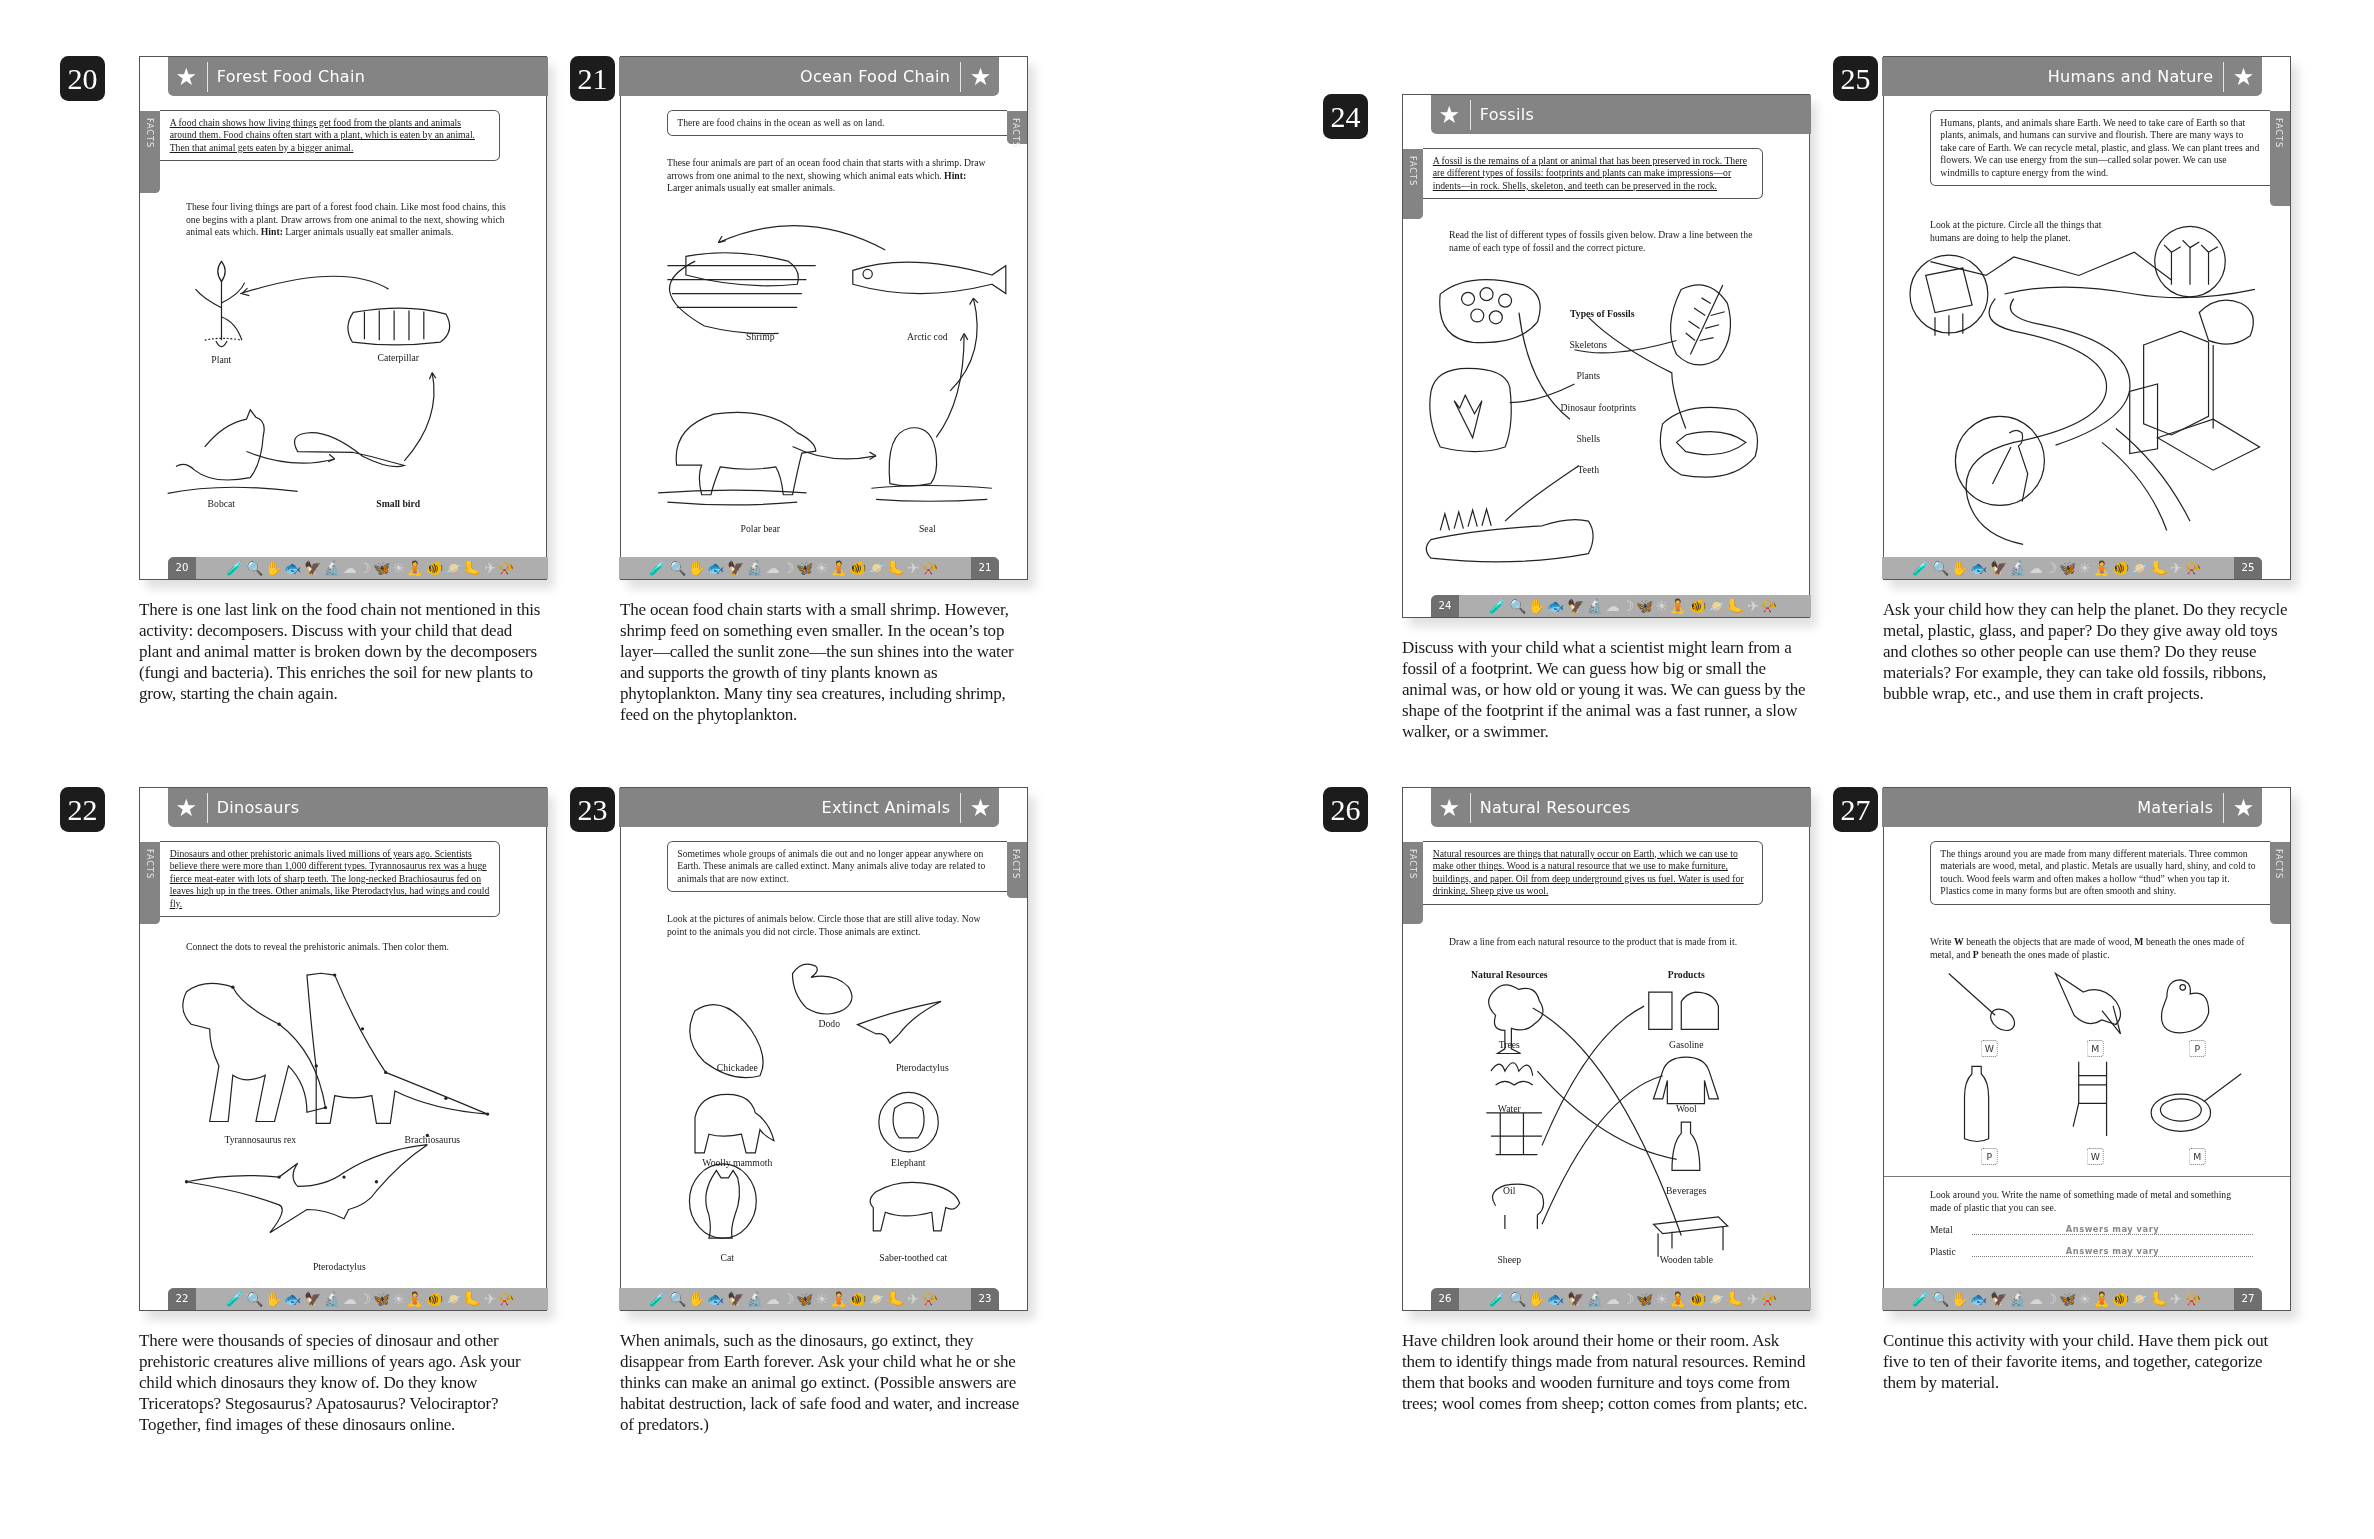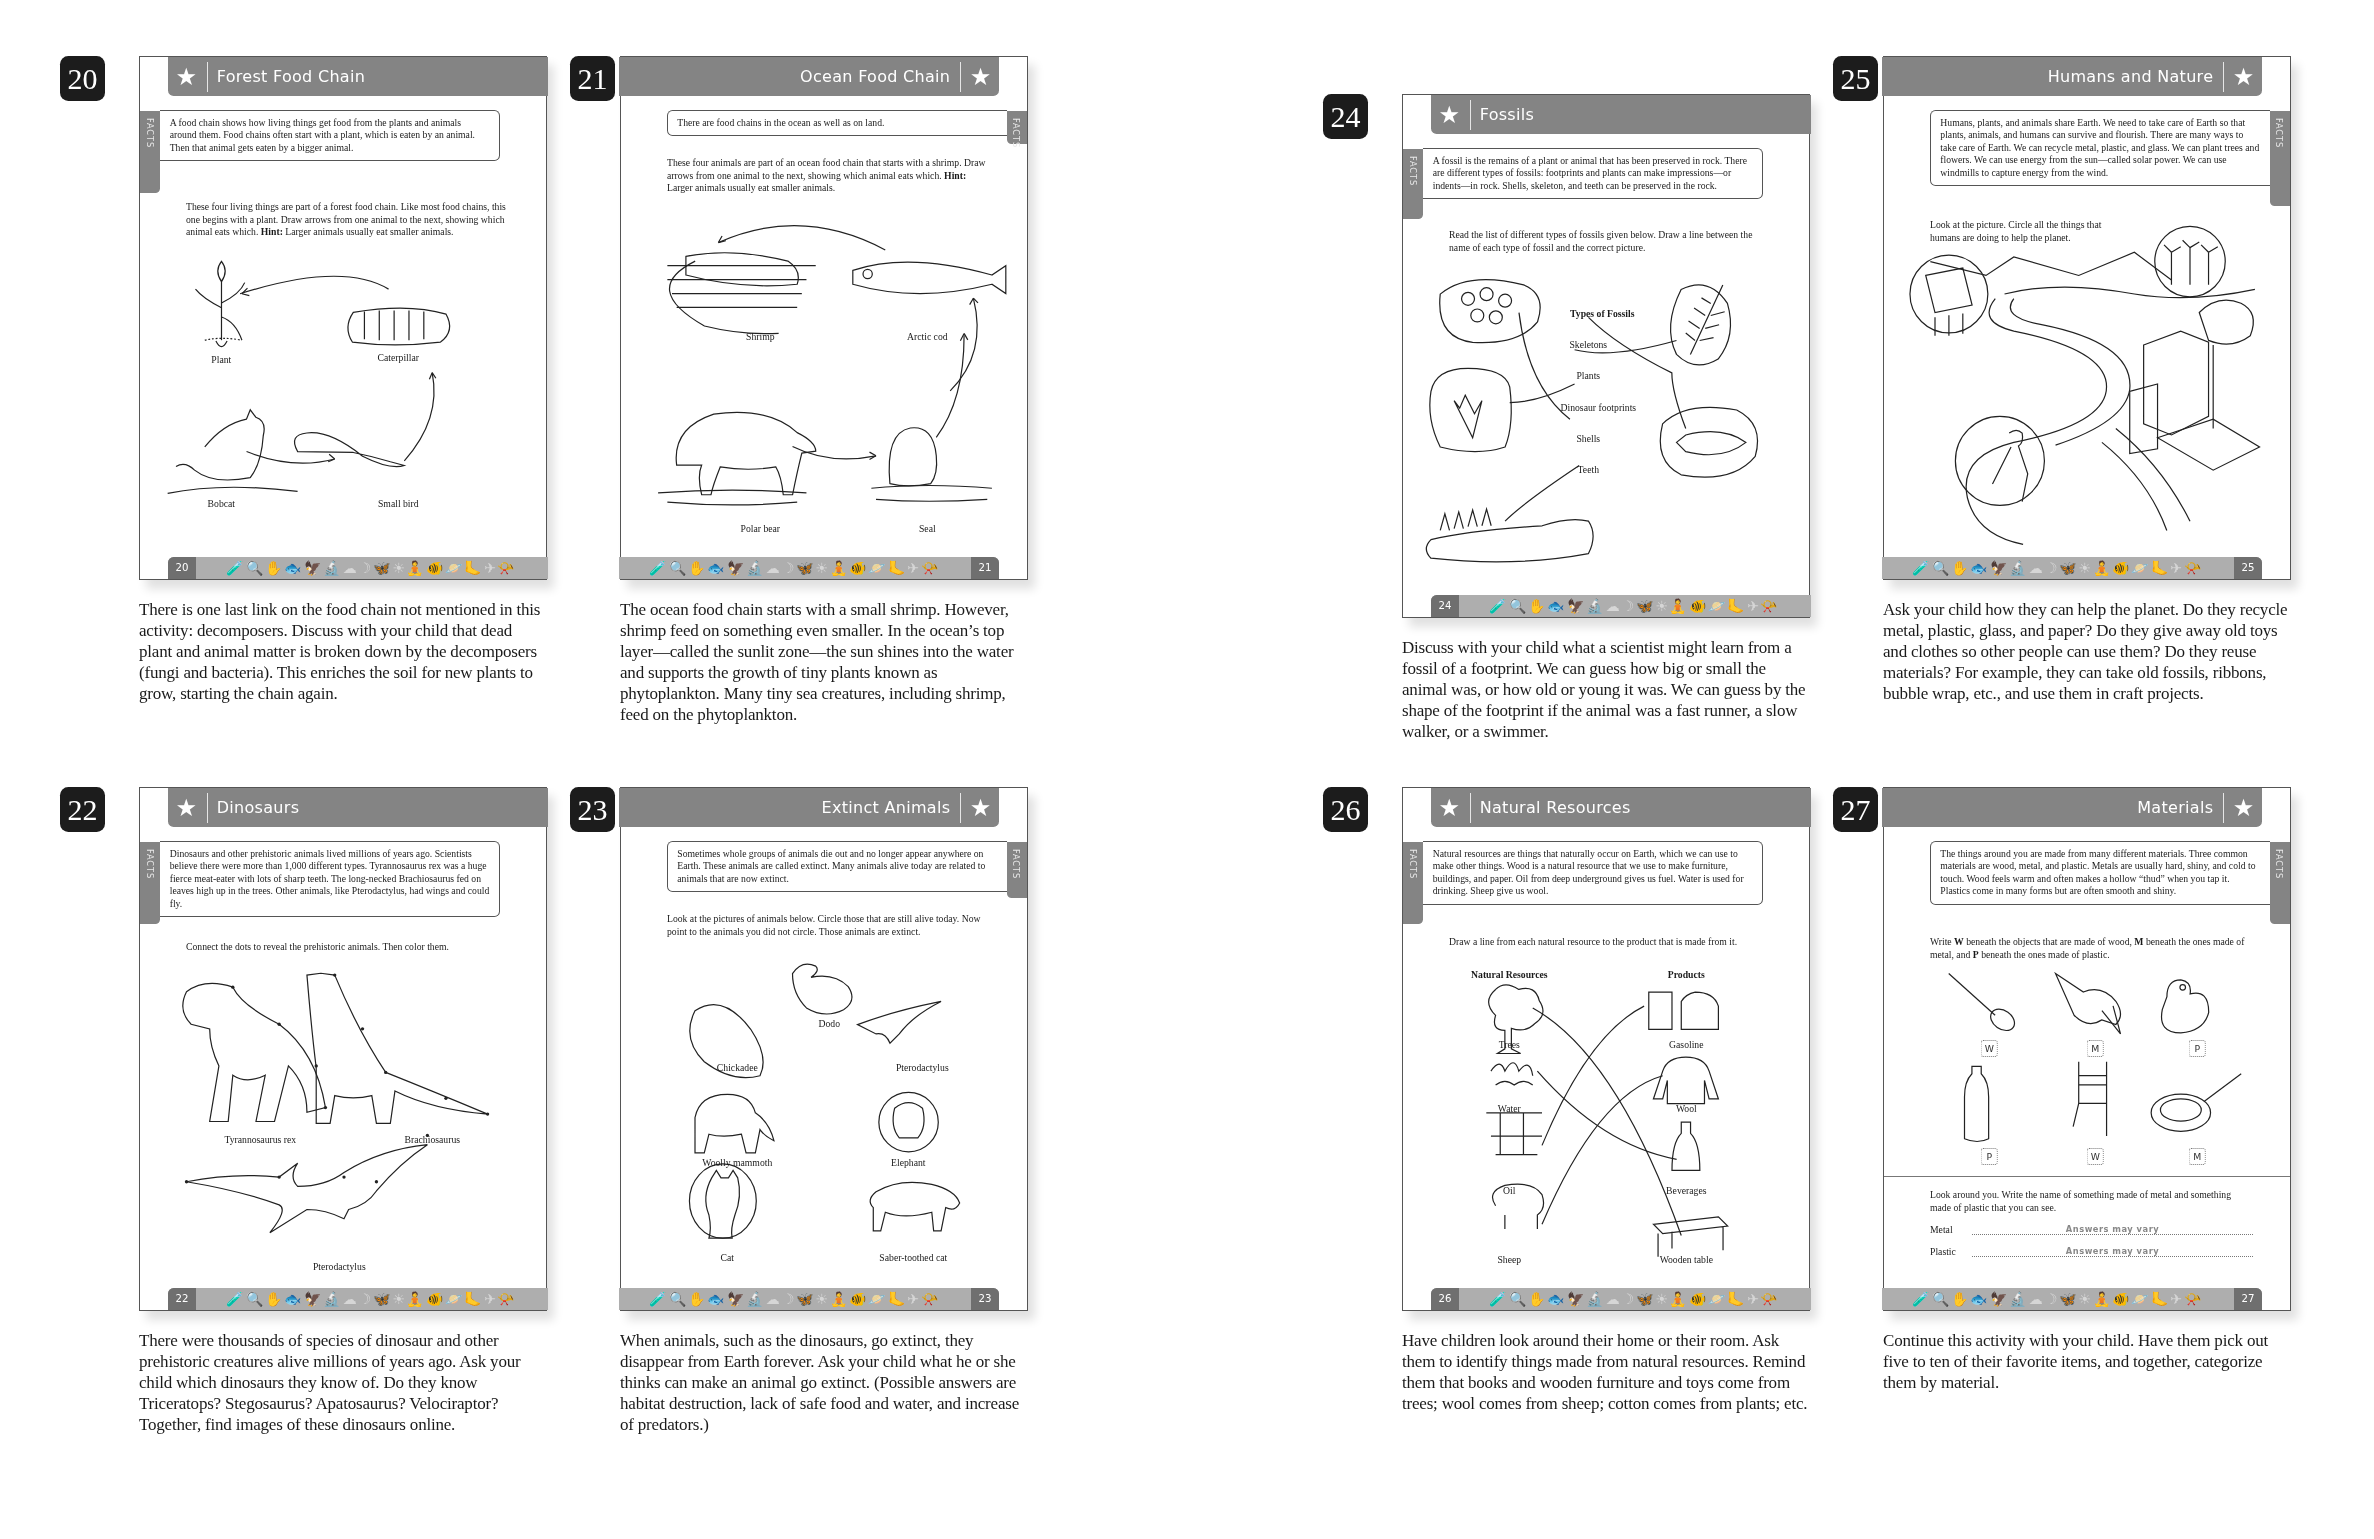--- a/index.html
+++ b/index.html
@@ -32,21 +32,21 @@
     font-family: "DejaVu Sans", sans-serif; font-size: 8.3px; letter-spacing: 0.9px;
   }
   .facts-tab span { position: absolute; top: 7.4px; left: 4.6px; writing-mode: vertical-rl; }
   .page.left .facts-tab { left: 0; top: 54px; border-radius: 0 0 4.6px 0; }
   .page.right .facts-tab { right: 0; top: 54px; border-radius: 0 0 0 4.6px; }
 
   .facts-box {
     position: absolute; top: 53px; border: 1.4px solid #555; border-radius: 5.6px;
     padding: 5.6px 9.3px; font-size: 9.7px; line-height: 1.3; background: #fff;
   }
-  .page.left .facts-box { left: 20.4px; right: 46px; border-left: none; border-radius: 0 5.6px 5.6px 0; }
+  .page.left .facts-box { left: 20.4px; right: 46px; border-left: none; border-radius: 0 5.6px 5.6px 0; text-decoration: underline; }
   .page.right .facts-box { left: 46px; right: 20.4px; border-right: none; border-radius: 5.6px 0 0 5.6px; }
 
   .instr { position: absolute; left: 46px; right: 37px; font-size: 9.7px; line-height: 1.3; }
   .instr b { font-weight: bold; }
 
   .art { position: absolute; left: 9.3px; right: 9.3px; }
   .lbl { position: absolute; font-size: 9.7px; text-align: center; white-space: nowrap; transform: translateX(-50%); }
 
   .footer-bar {
     position: absolute; bottom: 0; height: 22px; background: #aeaeae;
@@ -115,21 +115,21 @@
           <path d="M160 215 q-10 -18 10 -20 q25 -3 60 25 q30 15 45 10 l-15 -4 q-20 -6 -40 -10z"></path>
           <path d="M60 210 q20 -25 45 -30 l4 -10 l6 8 q12 4 8 20 q-2 30 -14 45 q-40 8 -60 -8 q-10 -10 -20 -4"></path>
           <path d="M105 215 q50 20 95 8"></path>
             <path d="M200 223 l-6 -5 M200 223 l-7 3"></path>
           <path d="M20 260 q60 -12 140 -2"></path>
         </g>
       </svg>
       <div class="lbl" style="left:72px; top:102px;">Plant</div>
       <div class="lbl" style="left:249px; top:100px;">Caterpillar</div>
       <div class="lbl" style="left:72px; top:246px;">Bobcat</div>
-      <div class="lbl" style="left:249px; top:246px;">Small bird</div>
+      <div class="lbl" style="left:249px; top:246px;font-weight:bold;">Small bird</div>
     </div>
     <div class="footer-bar">
       <div class="footer-num">20</div>
       <div class="footer-icons">🧪🔍✋🐟🦅🔬☁☽🦋☀🧘🐠🪐🦶✈📯</div>
     </div>
   </div>
   <p class="caption">There is one last link on the food chain not mentioned in this activity: decomposers. Discuss with your child that dead plant and animal matter is broken down by the decomposers (fungi and bacteria). This enriches the soil for new plants to grow, starting the chain again.</p>
 </div>
 
 <div class="cell" style="left:620px; top:56px;">

